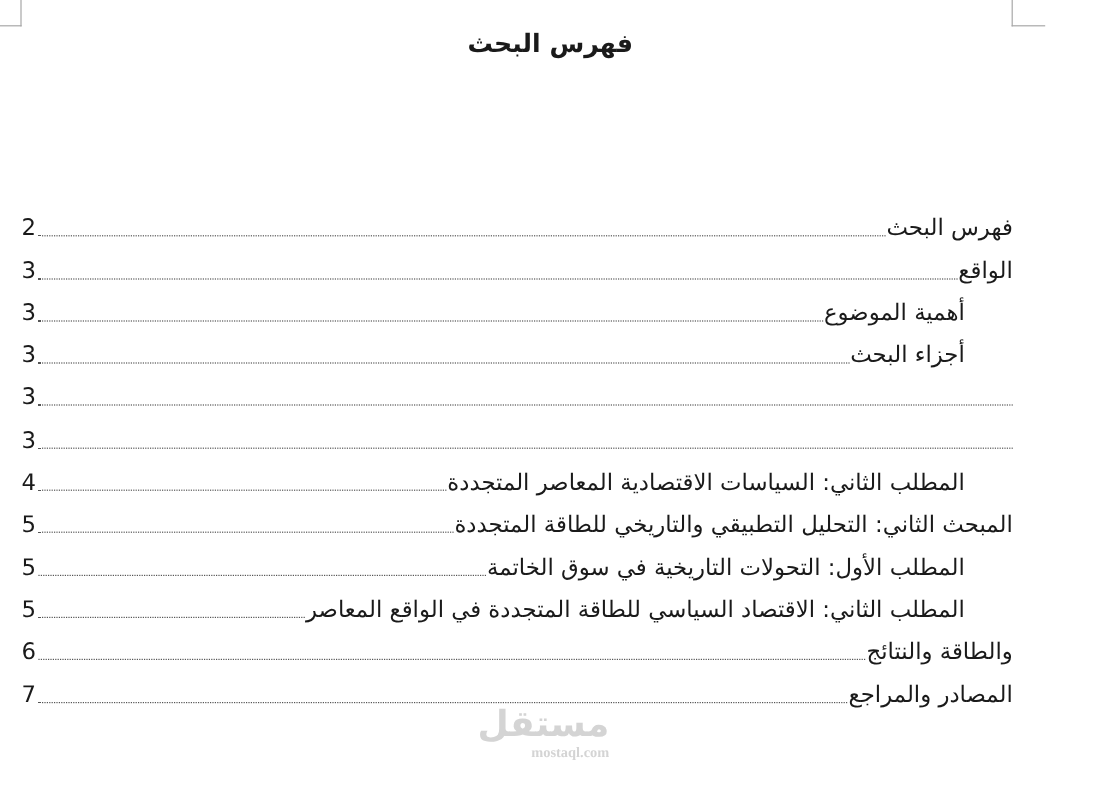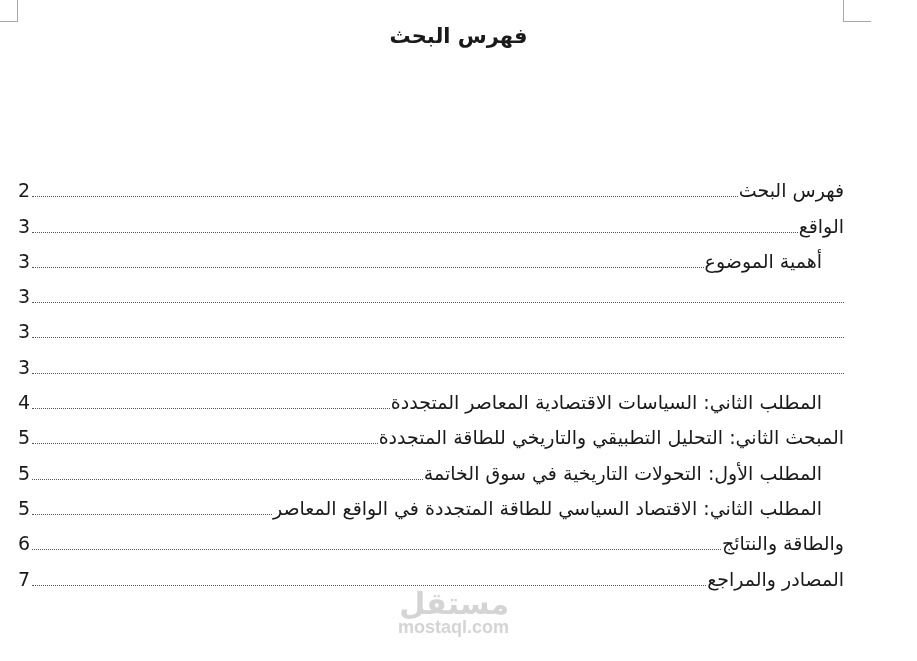--- a/index.html
+++ b/index.html
@@ -13,31 +13,31 @@
     .page-title {
       position: absolute; top: 24px; left: 0; width: 917px; text-align: center;
       font-size: 21px; font-weight: bold; direction: rtl;
     }
     .toc { position: absolute; left: 18px; top: 170px; width: 826px; }
     .toc-row {
       height: 35.3px; display: flex; flex-direction: row-reverse; align-items: flex-end;
       direction: ltr; font-size: 19px; line-height: 30px;
     }
     .toc-text { white-space: nowrap; direction: rtl; padding-left: 1px; }
-    .toc-row.level-2 .toc-text { margin-right: 22px; }
+    .toc-row.level-2 .toc-text { margin-right: 40px; }
     .toc-leader {
       flex: 1; border-bottom: 1px dotted #555; margin-bottom: 8px; height: 0;
     }
     .toc-page { width: 14px; text-align: left; font-size: 19px; }
     .watermark {
       position: absolute; left: 398px; top: 588px; color: #d4d4d4; text-align: right;
       pointer-events: none;
     }
     .wm-logo { font-size: 30px; font-weight: bold; line-height: 32px; direction: rtl; }
-    .wm-url { font-size: 18px; font-weight: bold; line-height: 14px; font-family: Liberation Sans, sans-serif; }
+    .wm-url { font-size: 12px; font-weight: bold; line-height: 14px; font-family: Liberation Serif, serif; }
   </style>
 </head>
 <body>
 
 <div class="corner-mark corner-tl"></div>
 <div class="corner-mark corner-tr"></div>
 
 <div class="page-title">فهرس البحث</div>
 
 <div class="toc">
@@ -50,20 +50,21 @@
     <span class="toc-text">الواقع</span>
     <span class="toc-leader"></span>
     <span class="toc-page">3</span>
   </div>
   <div class="toc-row level-2">
     <span class="toc-text">أهمية الموضوع</span>
     <span class="toc-leader"></span>
     <span class="toc-page">3</span>
   </div>
   <div class="toc-row level-2">
+    <span class="toc-text">أجزاء البحث</span>
     <span class="toc-leader"></span>
     <span class="toc-page">3</span>
   </div>
   <div class="toc-row level-1">
     <span class="toc-leader"></span>
     <span class="toc-page">3</span>
   </div>
   <div class="toc-row level-2">
     <span class="toc-leader"></span>
     <span class="toc-page">3</span>

